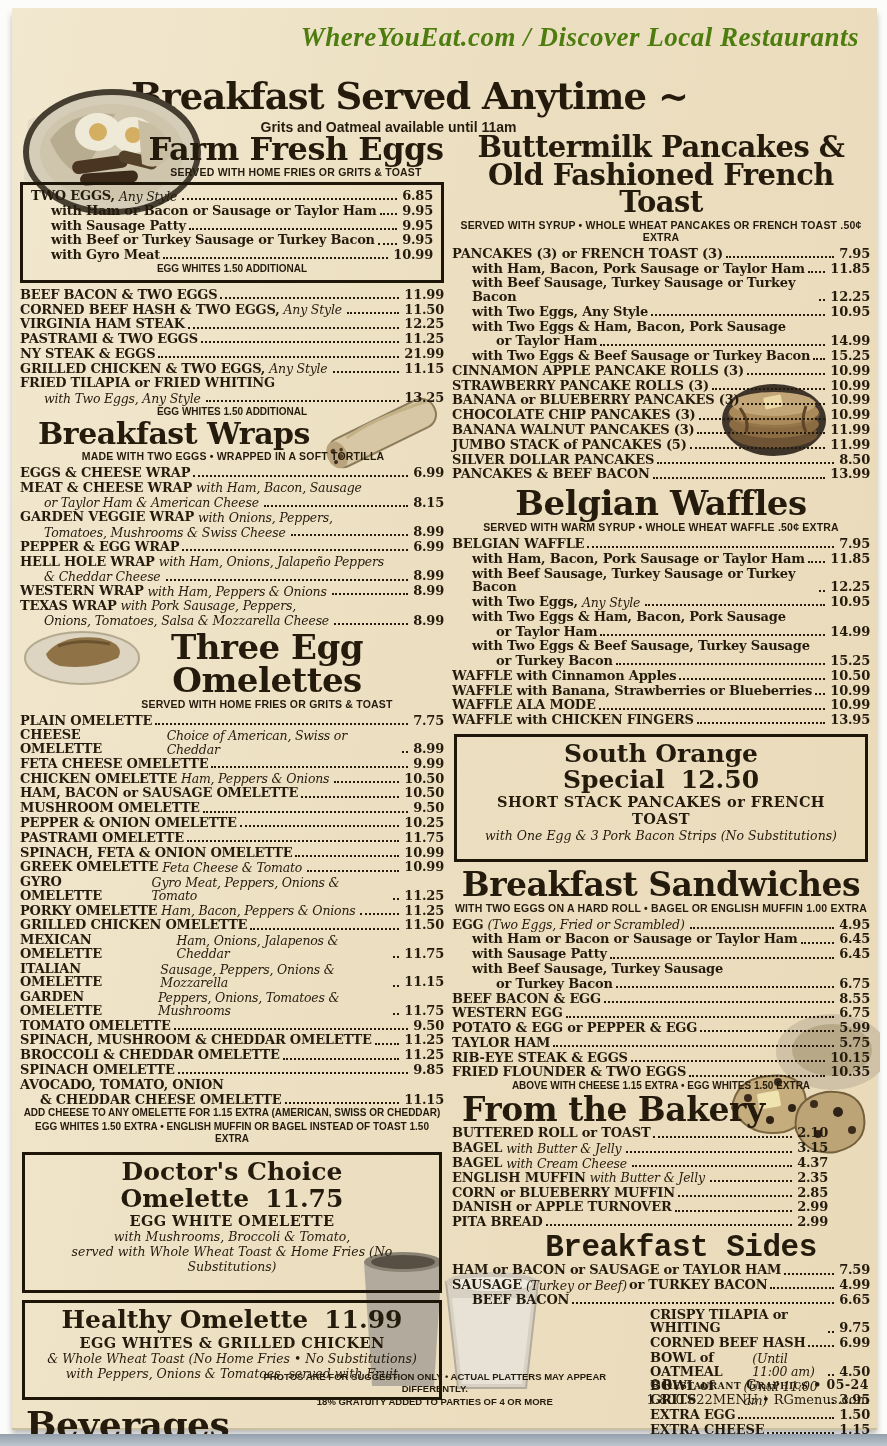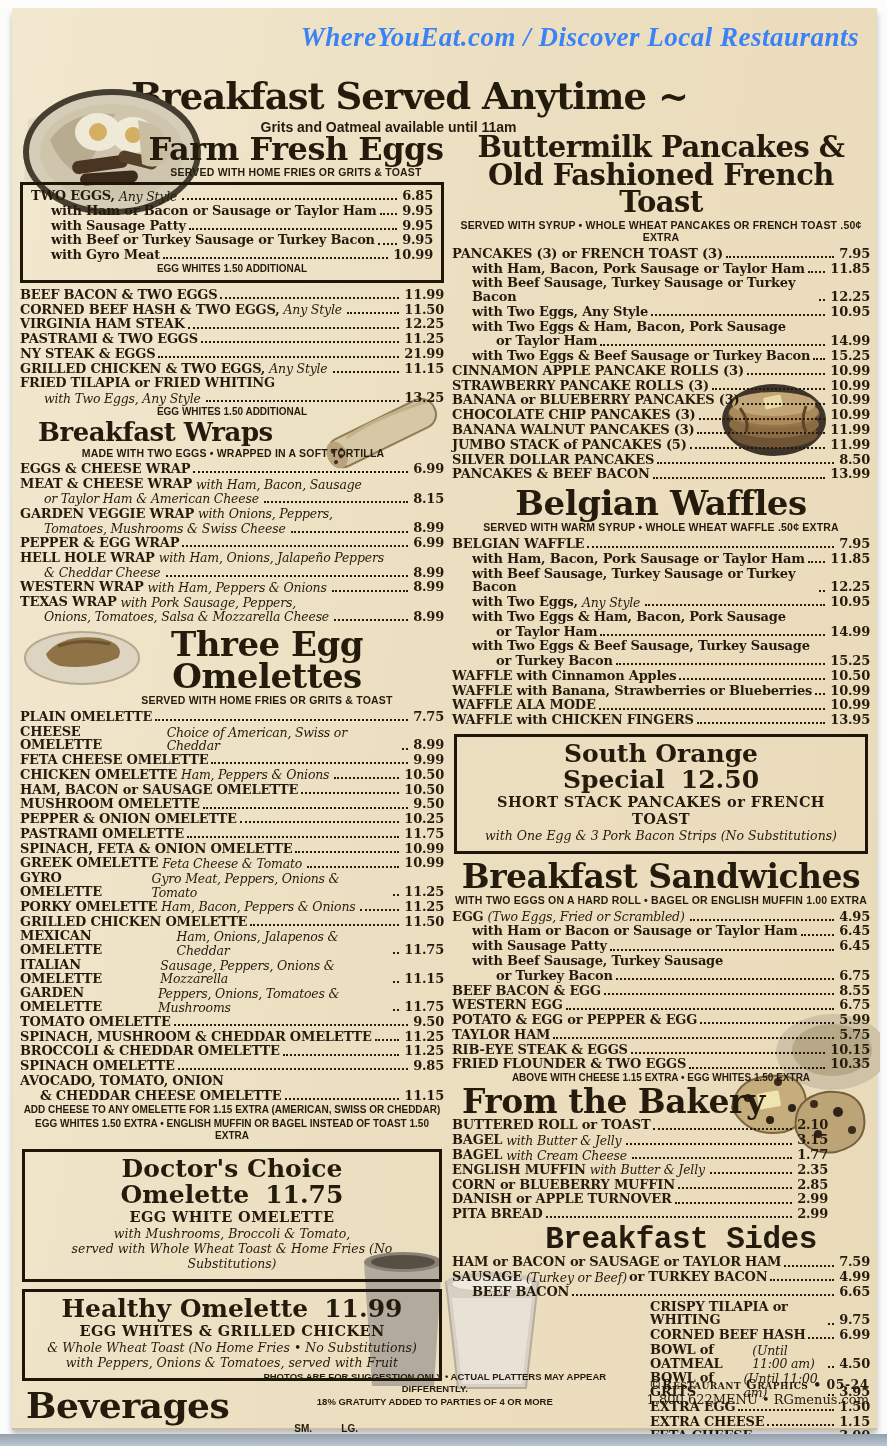--- a/index.html
+++ b/index.html
@@ -6,32 +6,32 @@
   .page{position:relative;width:887px;height:1446px;background:#fcfcfa;overflow:hidden;
         font-family:"DejaVu Serif",serif;color:#241b0d;}
   .paper{position:absolute;left:12px;top:8px;right:10px;bottom:18px;
          background:linear-gradient(100deg,#f2e8cf 0%,#ecdfc1 45%,#e9dab9 100%);
          box-shadow:0 2px 0 #cbbfa2,0 6px 6px rgba(60,60,70,.35);}
   .scanedge{position:absolute;left:0;right:0;bottom:0;height:12px;
             background:linear-gradient(#93a0ac,#bcc5cd);}
   .ghost{position:absolute;left:622px;top:70px;font:bold 30px/1 "DejaVu Serif",serif;
          color:#bb8a4a;opacity:.15;letter-spacing:1px;}
   .siteh{position:absolute;top:24px;right:28px;font:bold italic 27px/1 "Liberation Serif",serif;
-         color:#3b82f6;letter-spacing:.5px;}
+         color:#4d7c0f;letter-spacing:.5px;}
   .banner{position:absolute;left:0;right:110px;top:78px;text-align:center;}
   .bt{font:bold 37px/1 "DejaVu Serif",serif;letter-spacing:-1px;}
   .bs{font:bold 14px/1.2 "Liberation Sans",sans-serif;margin-top:4px;}
   .col{position:absolute;top:134px;}
   .col.left{left:20px;width:424px;}
   .col.right{left:452px;width:418px;}
   .h1{font-weight:bold;line-height:.95;letter-spacing:-.5px;}
   .sub{font:bold 10.5px/1.2 "Liberation Sans",sans-serif;letter-spacing:.2px;margin:2px 0 3px;text-align:center;}
   .hd-farm .h1{font-size:32px;padding-left:128px;text-align:center;}
   .hd-farm .sub{padding-left:128px;text-align:center;}
-  .hd-wraps .h1{font-size:26px;margin-left:18px;margin-top:2px;}
+  .hd-wraps .h1{font-size:30px;margin-left:18px;margin-top:2px;}
   .hd-wraps .sub{margin-left:2px;}
   .hd-omel{text-align:center;padding-left:70px;margin-top:4px;}
   .hd-omel .h1{font-size:34px;}
   .hd-bev .h1{font-size:36px;margin:6px 0 2px 6px;}
   .hd-panc{text-align:center;}
   .hd-panc .h1{font-size:29px;}
   .hd-waff{text-align:center;margin-top:6px;}
   .hd-waff .h1{font-size:34px;}
   .hd-sand{text-align:center;margin-top:6px;}
   .hd-sand .h1{font-size:33px;}
@@ -49,21 +49,21 @@
   .i1{padding-left:20px;} .i2{padding-left:44px;} .imgind{padding-left:198px;}
   .note{font:bold 10px/1.2 "Liberation Sans",sans-serif;text-align:center;margin:1px 0 2px;}
   .boxed{border:3px solid #1f160a;padding:3px 8px 3px;margin:2px 0 5px;}
   .list{margin:1px 0;}
   .bev-list{width:338px;}
   .bak-list{width:376px;}
   .pc{flex:0 0 46px;text-align:right;}
   .bevhead{display:flex;font:bold 10px/1 "Liberation Sans",sans-serif;width:338px;margin:0 0 1px;}
   .bevhead .sp{flex:1;}
   .bevhead .cl{flex:0 0 46px;text-align:right;}
-  .fbox{border:3px solid #1f160a;margin:7px 2px;padding:4px 10px 8px;text-align:center;}
+  .fbox{border:3px solid #1f160a;margin:7px 2px;padding:4px 10px 16px;text-align:center;}
   .ft{font:bold 25px/1.05 "DejaVu Serif",serif;}
   .ft .fp{margin-left:16px;}
   .fsub{font:bold 14.5px/1.15 "DejaVu Serif",serif;letter-spacing:.4px;margin-top:1px;}
   .fl{font:italic 12.5px/1.2 "DejaVu Serif",serif;}
   .footer{position:absolute;left:235px;right:18px;bottom:38px;display:flex;align-items:flex-end;}
   .f-left{flex:1;text-align:center;font:bold 9.5px/1.3 "Liberation Sans",sans-serif;}
   .f-right{text-align:right;margin-left:12px;white-space:nowrap;}
   .f-credit{font:bold 12.5px/1.2 "DejaVu Serif",serif;letter-spacing:.5px;font-variant:small-caps;}
   .f-contact{font:13px/1.2 "DejaVu Serif",serif;}
   .ph{position:absolute;}
@@ -678,21 +678,21 @@
         <div class="row">
           <span class="n">BAGEL</span>
           <span class="d">with Butter &amp; Jelly</span>
           <span class="dots"></span>
           <span class="p">3.15</span>
         </div>
         <div class="row">
           <span class="n">BAGEL</span>
           <span class="d">with Cream Cheese</span>
           <span class="dots"></span>
-          <span class="p">1.77</span>
+          <span class="p">4.37</span>
         </div>
         <div class="row">
           <span class="n">ENGLISH MUFFIN</span>
           <span class="d">with Butter &amp; Jelly</span>
           <span class="dots"></span>
           <span class="p">2.35</span>
         </div>
         <div class="row">
           <span class="n">CORN or BLUEBERRY MUFFIN</span>
           <span class="dots"></span>

